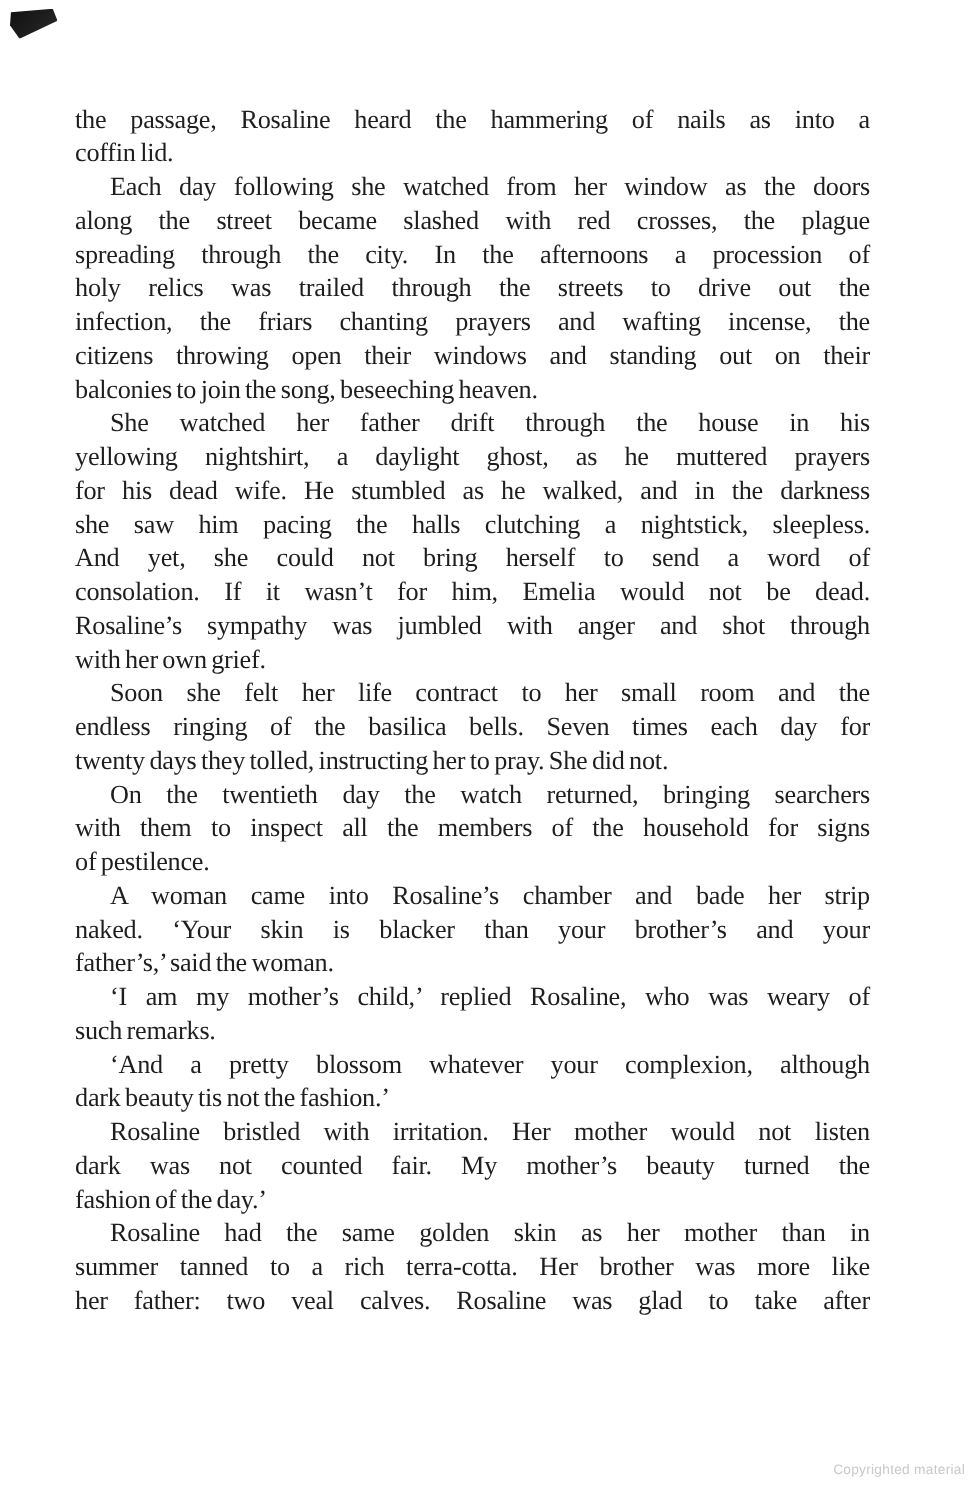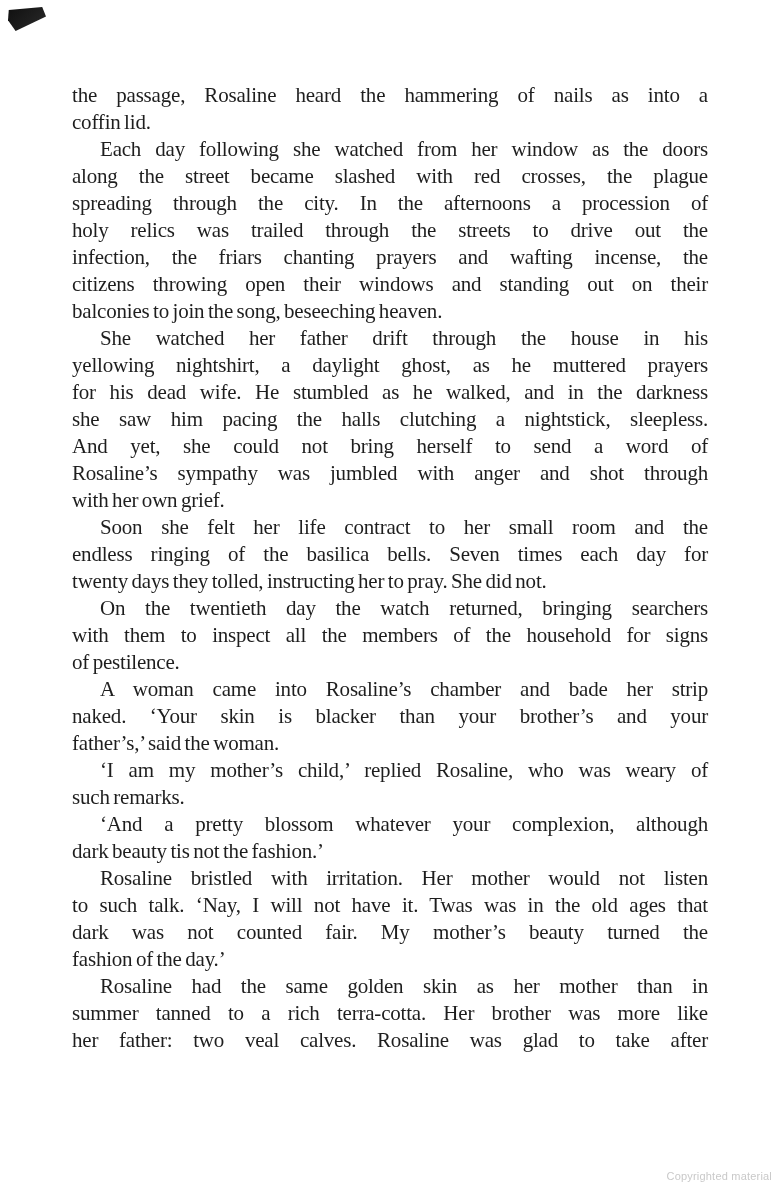--- a/index.html
+++ b/index.html
@@ -19,21 +19,21 @@
     position: absolute;
     left: 8px;
     top: 7px;
     width: 38px;
     height: 24px;
     background: linear-gradient(135deg, #101010 0%, #2a2a2a 100%);
     clip-path: polygon(2% 12%, 90% 0%, 100% 40%, 20% 100%, 0% 55%);
   }
   #text-block {
     position: absolute;
-    left: 72px;
+    left: 60px;
     top: 82px;
     width: 636px;
     color: #1e1e1e;
     font-size: 21px;
     letter-spacing: -0.2px;
     word-spacing: -1.5px;
   }
   .line {
     line-height: 27px;
     text-align: justify;
@@ -68,37 +68,37 @@
       <div class="line">spreading through the city. In the afternoons a procession of</div>
       <div class="line">holy relics was trailed through the streets to drive out the</div>
       <div class="line">infection, the friars chanting prayers and wafting incense, the</div>
       <div class="line">citizens throwing open their windows and standing out on their</div>
       <div class="line end">balconies to join the song, beseeching heaven.</div>
       <div class="line indent">She watched her father drift through the house in his</div>
       <div class="line">yellowing nightshirt, a daylight ghost, as he muttered prayers</div>
       <div class="line">for his dead wife. He stumbled as he walked, and in the darkness</div>
       <div class="line">she saw him pacing the halls clutching a nightstick, sleepless.</div>
       <div class="line">And yet, she could not bring herself to send a word of</div>
+      <div class="line">consolation. If it wasn’t for him, Emelia would not be dead.</div>
       <div class="line">Rosaline’s sympathy was jumbled with anger and shot through</div>
       <div class="line end">with her own grief.</div>
       <div class="line indent">Soon she felt her life contract to her small room and the</div>
       <div class="line">endless ringing of the basilica bells. Seven times each day for</div>
       <div class="line end">twenty days they tolled, instructing her to pray. She did not.</div>
       <div class="line indent">On the twentieth day the watch returned, bringing searchers</div>
       <div class="line">with them to inspect all the members of the household for signs</div>
       <div class="line end">of pestilence.</div>
       <div class="line indent">A woman came into Rosaline’s chamber and bade her strip</div>
       <div class="line">naked. ‘Your skin is blacker than your brother’s and your</div>
       <div class="line end">father’s,’ said the woman.</div>
       <div class="line indent">‘I am my mother’s child,’ replied Rosaline, who was weary of</div>
       <div class="line end">such remarks.</div>
       <div class="line indent">‘And a pretty blossom whatever your complexion, although</div>
       <div class="line end">dark beauty tis not the fashion.’</div>
       <div class="line indent">Rosaline bristled with irritation. Her mother would not listen</div>
-      <div class="line">to such talk. ‘Nay, I will not have it. Twas was in the old ages that</div>
       <div class="line">dark was not counted fair. My mother’s beauty turned the</div>
       <div class="line end">fashion of the day.’</div>
       <div class="line indent">Rosaline had the same golden skin as her mother than in</div>
       <div class="line">summer tanned to a rich terra-cotta. Her brother was more like</div>
       <div class="line">her father: two veal calves. Rosaline was glad to take after</div>
     </div>
   <div id="footer-note">Copyrighted material</div>
 </div>
 
 </body></html>

